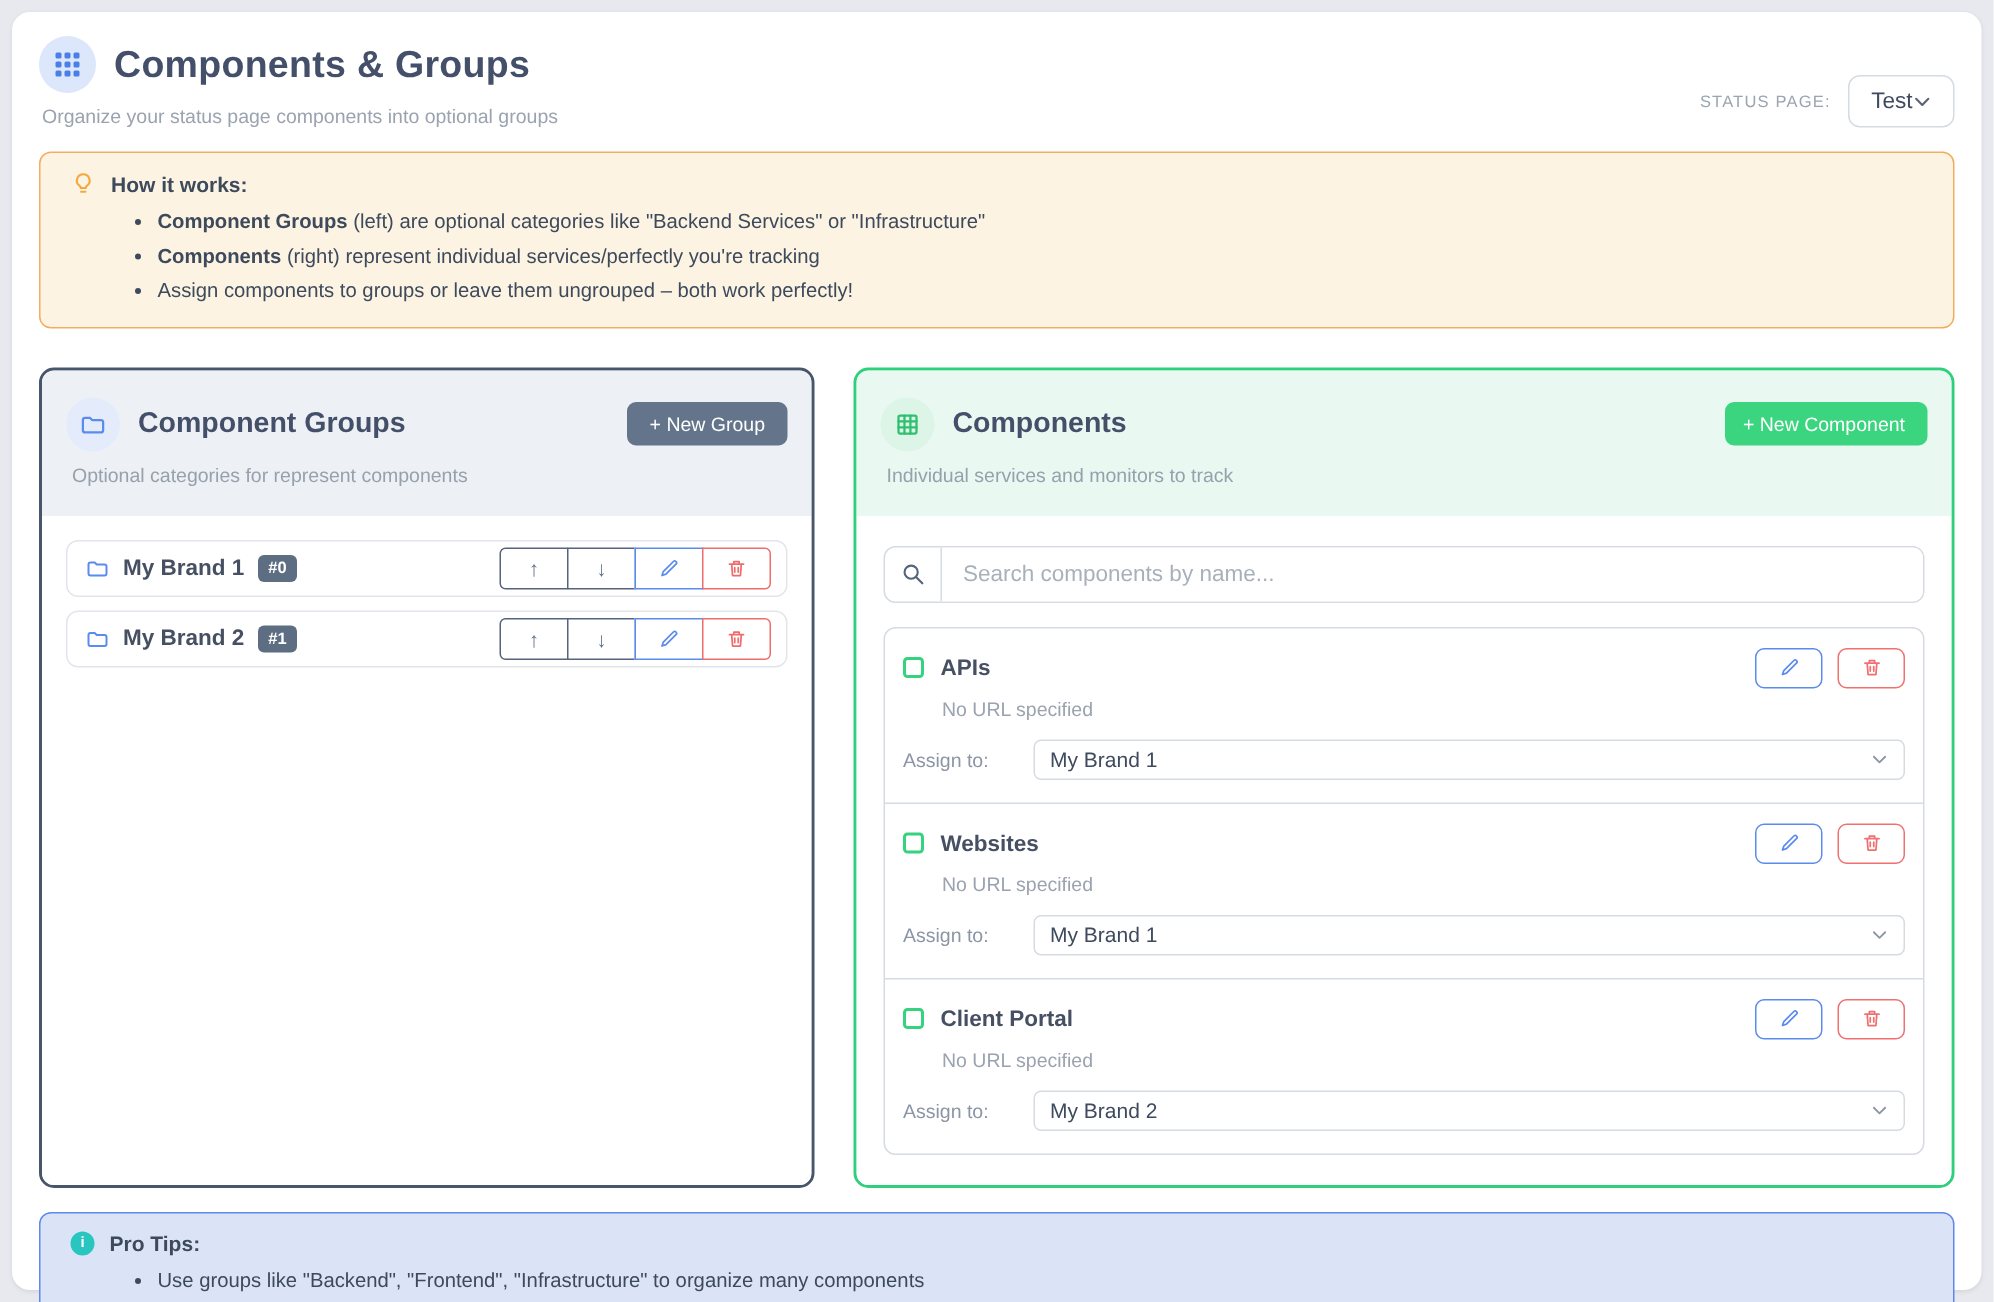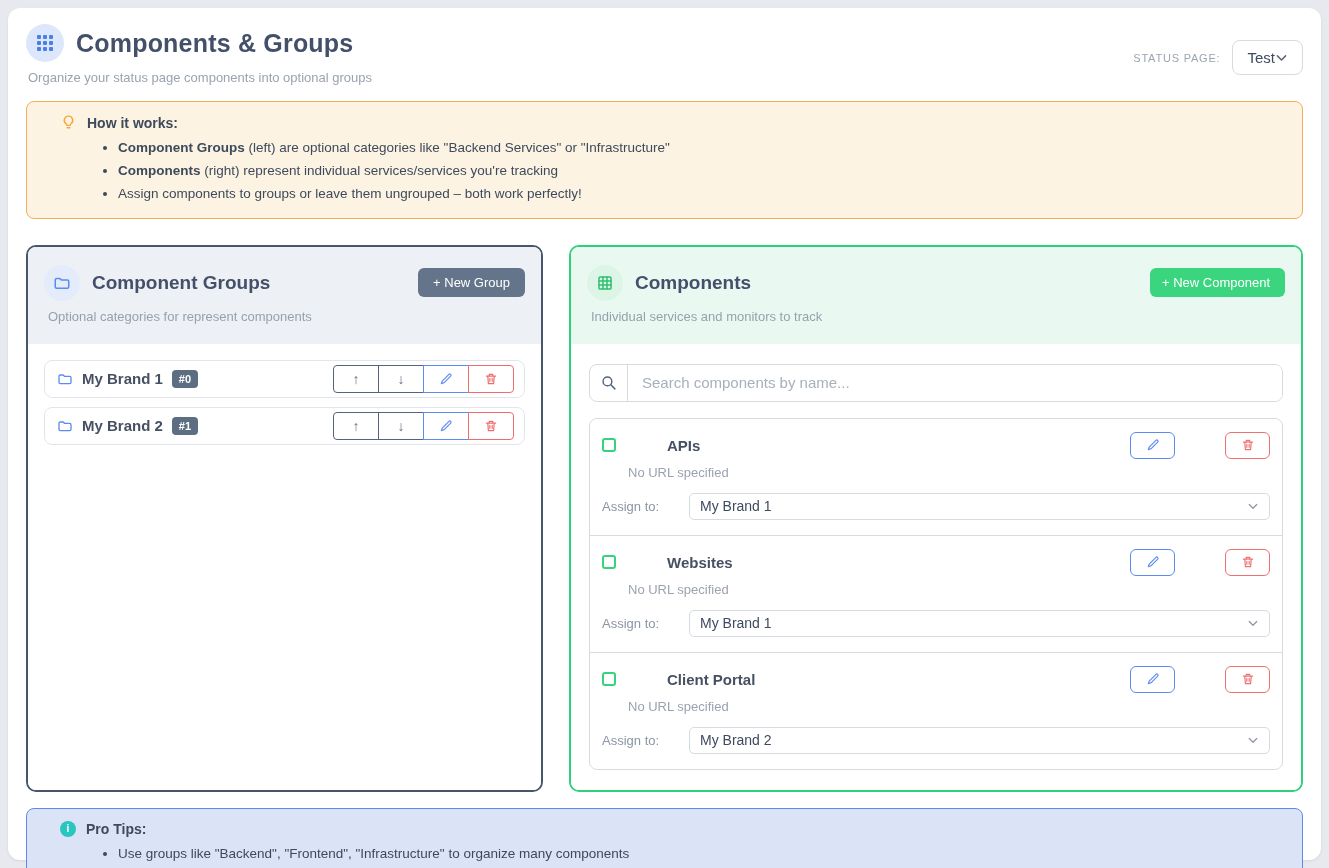--- a/index.html
+++ b/index.html
@@ -9,40 +9,40 @@
     background:#e7e9ee;
     overflow:hidden;
     color:#45536b;
   }
   .page-card {
     position:absolute; left:8px; top:8px; width:1313px; height:852px;
     background:#ffffff; border-radius:12px; box-shadow:0 1px 3px rgba(0,0,0,.08);
     padding:16px 18px;
   }
   
-  .header { display:flex; justify-content:space-between; align-items:center; }
+  .header { display:flex; justify-content:space-between; align-items:flex-end; }
   .header-left .title-row { display:flex; align-items:center; gap:12px; }
   .icon-circle {
     width:38px; height:38px; border-radius:50%;
     display:flex; align-items:center; justify-content:center; flex:0 0 auto;
   }
   .icon-circle.blue { background:#dce7fb; }
   .grid-dots { display:grid; grid-template-columns:repeat(3,4px); grid-gap:2px; }
   .grid-dots i { width:4px; height:4px; background:#4a7fe8; border-radius:1px; display:block; }
   .page-title { font-size:25px; font-weight:600; color:#44506a; letter-spacing:.2px; }
   .page-subtitle { font-size:13px; color:#9aa3af; margin-top:8px; margin-left:2px; }
   .header-right { display:flex; align-items:center; gap:12px; margin-top:6px; }
   .status-label { font-size:11px; color:#9aa5b1; letter-spacing:.8px; }
   .status-select {
     border:1px solid #d5dbe1; border-radius:8px; background:#fff;
     padding:8px 14px; display:flex; align-items:center; 
     font-size:15px; color:#3f4a5e; cursor:pointer;
   }
   
-  .callout { border-radius:8px; padding:12px 33px 14px; margin-top:16px; }
+  .callout { border-radius:8px; padding:12px 20px 14px; margin-top:16px; }
   .callout.amber { background:#fdf3e2; border:1px solid #f2ae5e; }
   .callout.blue { background:#dbe4f7; border:1px solid #5f88ec; }
   .callout-head { display:flex; align-items:center; gap:10px; font-size:14px; font-weight:700; color:#3d4a5c; }
   .callout ul { margin:8px 0 0 58px; }
   .callout li { font-size:13.5px; color:#3d4a5c; margin-top:5px; line-height:1.35; }
   .info-dot {
     width:16px; height:16px; border-radius:50%; background:#29c5bf; color:#fff;
     font-size:10px; font-weight:700; display:flex; align-items:center; justify-content:center;
     font-style:normal;
   }
@@ -99,21 +99,21 @@
     border-right:1px solid #d6dbe2;
   }
   .search-bar input {
     flex:1; border:none; outline:none; padding:0 14px; font-size:15px; color:#45536b;
     font-family:Liberation Sans, sans-serif;
   }
   .search-bar input::placeholder { color:#a8b0ba; }
   .comp-list { border:1px solid #d6dbe2; border-radius:8px; margin-top:16px; }
   .comp-row { padding:13px 12px 15px; border-bottom:1px solid #d6dbe2; }
   .comp-row:last-child { border-bottom:none; }
-  .comp-top { display:flex; align-items:center;gap:40px; }
+  .comp-top { display:flex; align-items:center; }
   .checkbox {
     width:14px; height:14px; border:2px solid #36d37e; border-radius:3px; background:#fff;
     cursor:pointer; flex:0 0 auto;
   }
   .comp-name { font-size:15px; font-weight:700; color:#475063; margin-left:11px; flex:1; }
   .mini-btn {
     width:45px; height:27px; border-radius:6px; background:#fff; display:flex;
     align-items:center; justify-content:center; cursor:pointer;
   }
   .mini-btn.edit { border:1px solid #5b8bef; margin-right:10px; }
@@ -172,21 +172,21 @@
       <span style="display:flex;">
         <svg width="17" height="17" viewBox="0 0 24 24" fill="none" stroke="#f5a93c" stroke-width="2" stroke-linecap="round" stroke-linejoin="round">
             <path d="M12 3a6 6 0 0 1 3.6 10.8c-.8.6-1.3 1.4-1.4 2.2h-4.4c-.1-.8-.6-1.6-1.4-2.2A6 6 0 0 1 12 3z"></path>
             <path d="M10 19.5h4"></path>
           </svg>
       </span>
       <span>How it works:</span>
     </div>
     <ul>
       <li><b>Component Groups</b><span> (left) are optional categories like "Backend Services" or "Infrastructure"</span></li>
-      <li><b>Components</b><span> (right) represent individual services/services you're tracking</span></li>
+      <li><b>Components</b><span> (right) represent individual services/perfectly you're tracking</span></li>
       <li><b></b><span>Assign components to groups or leave them ungrouped – both work perfectly!</span></li>
     </ul>
   </div>
 
   <div class="panels">
 
     <div class="panel groups">
       <div class="panel-header">
         <div class="head-row">
           <div class="icon-circle sm lightblue">

